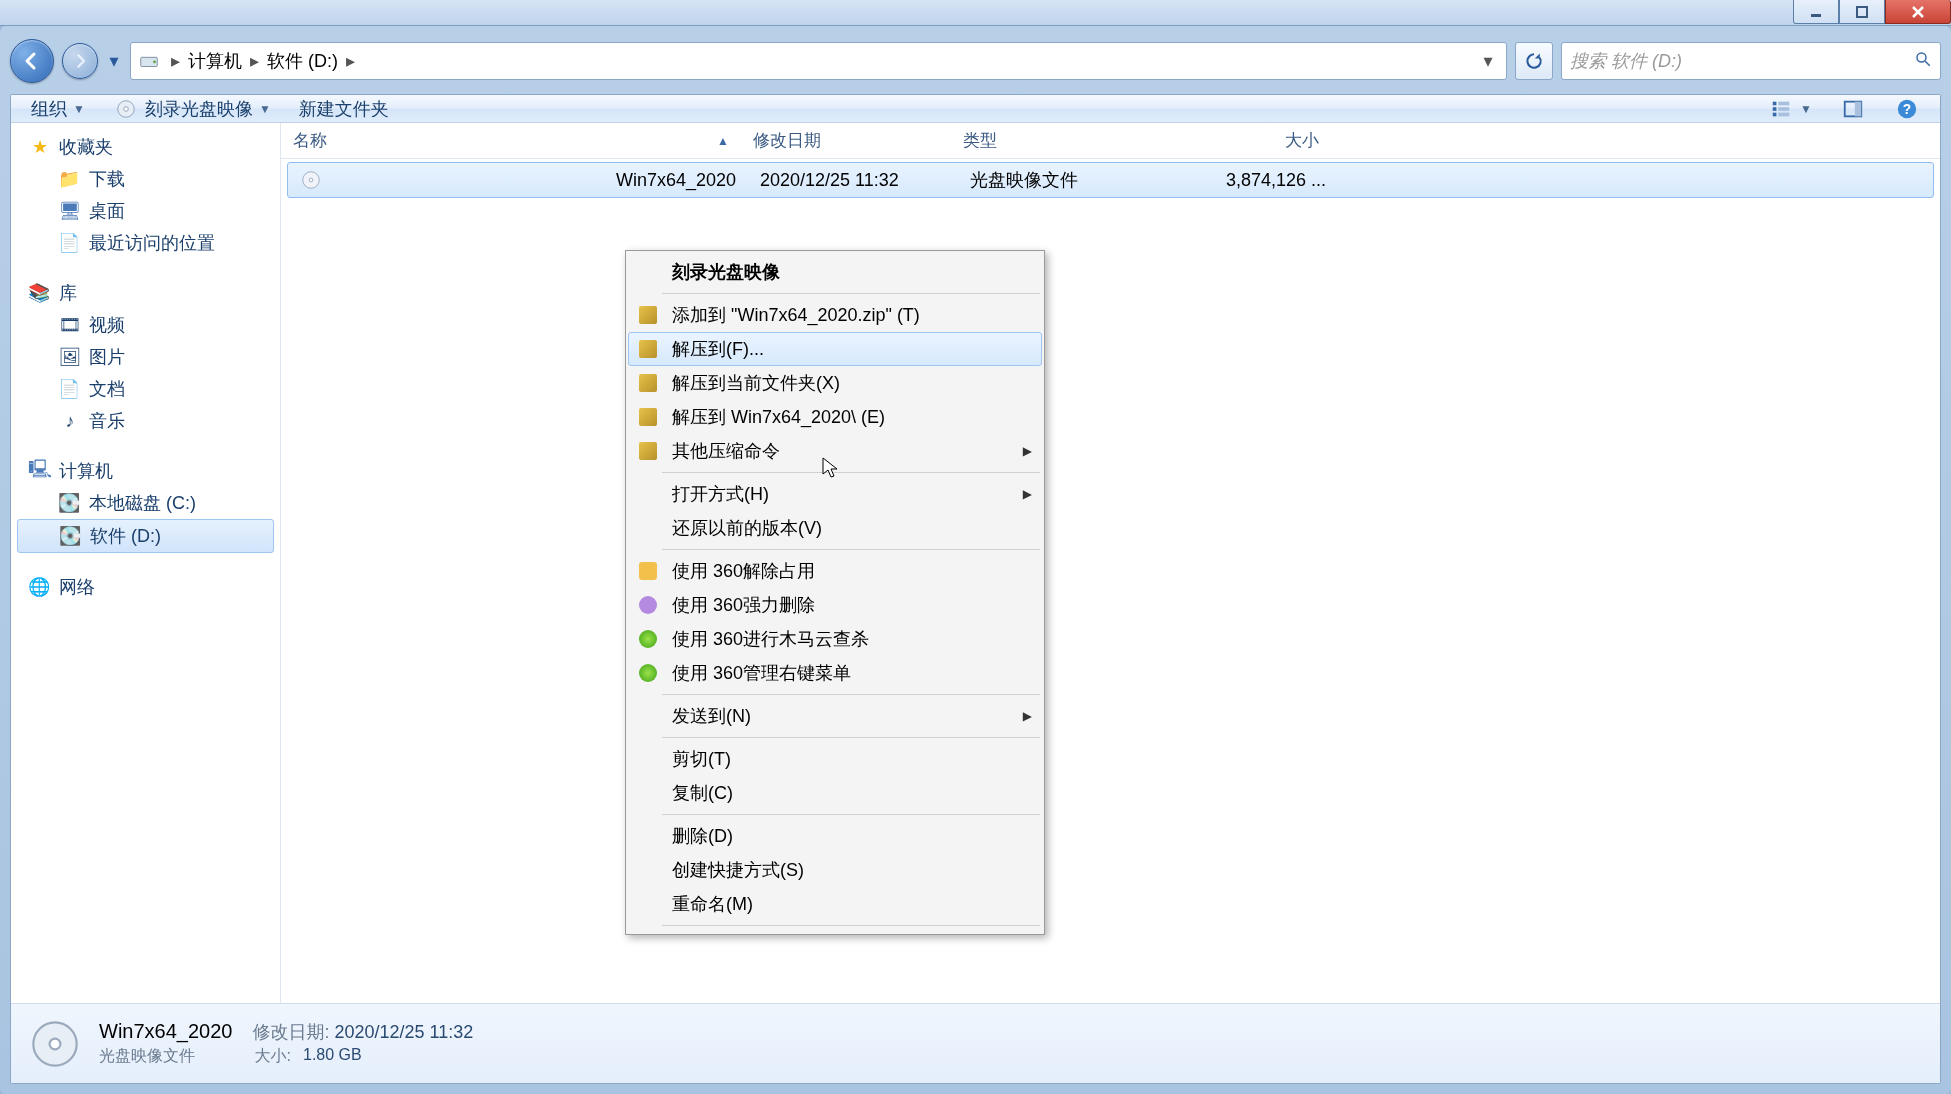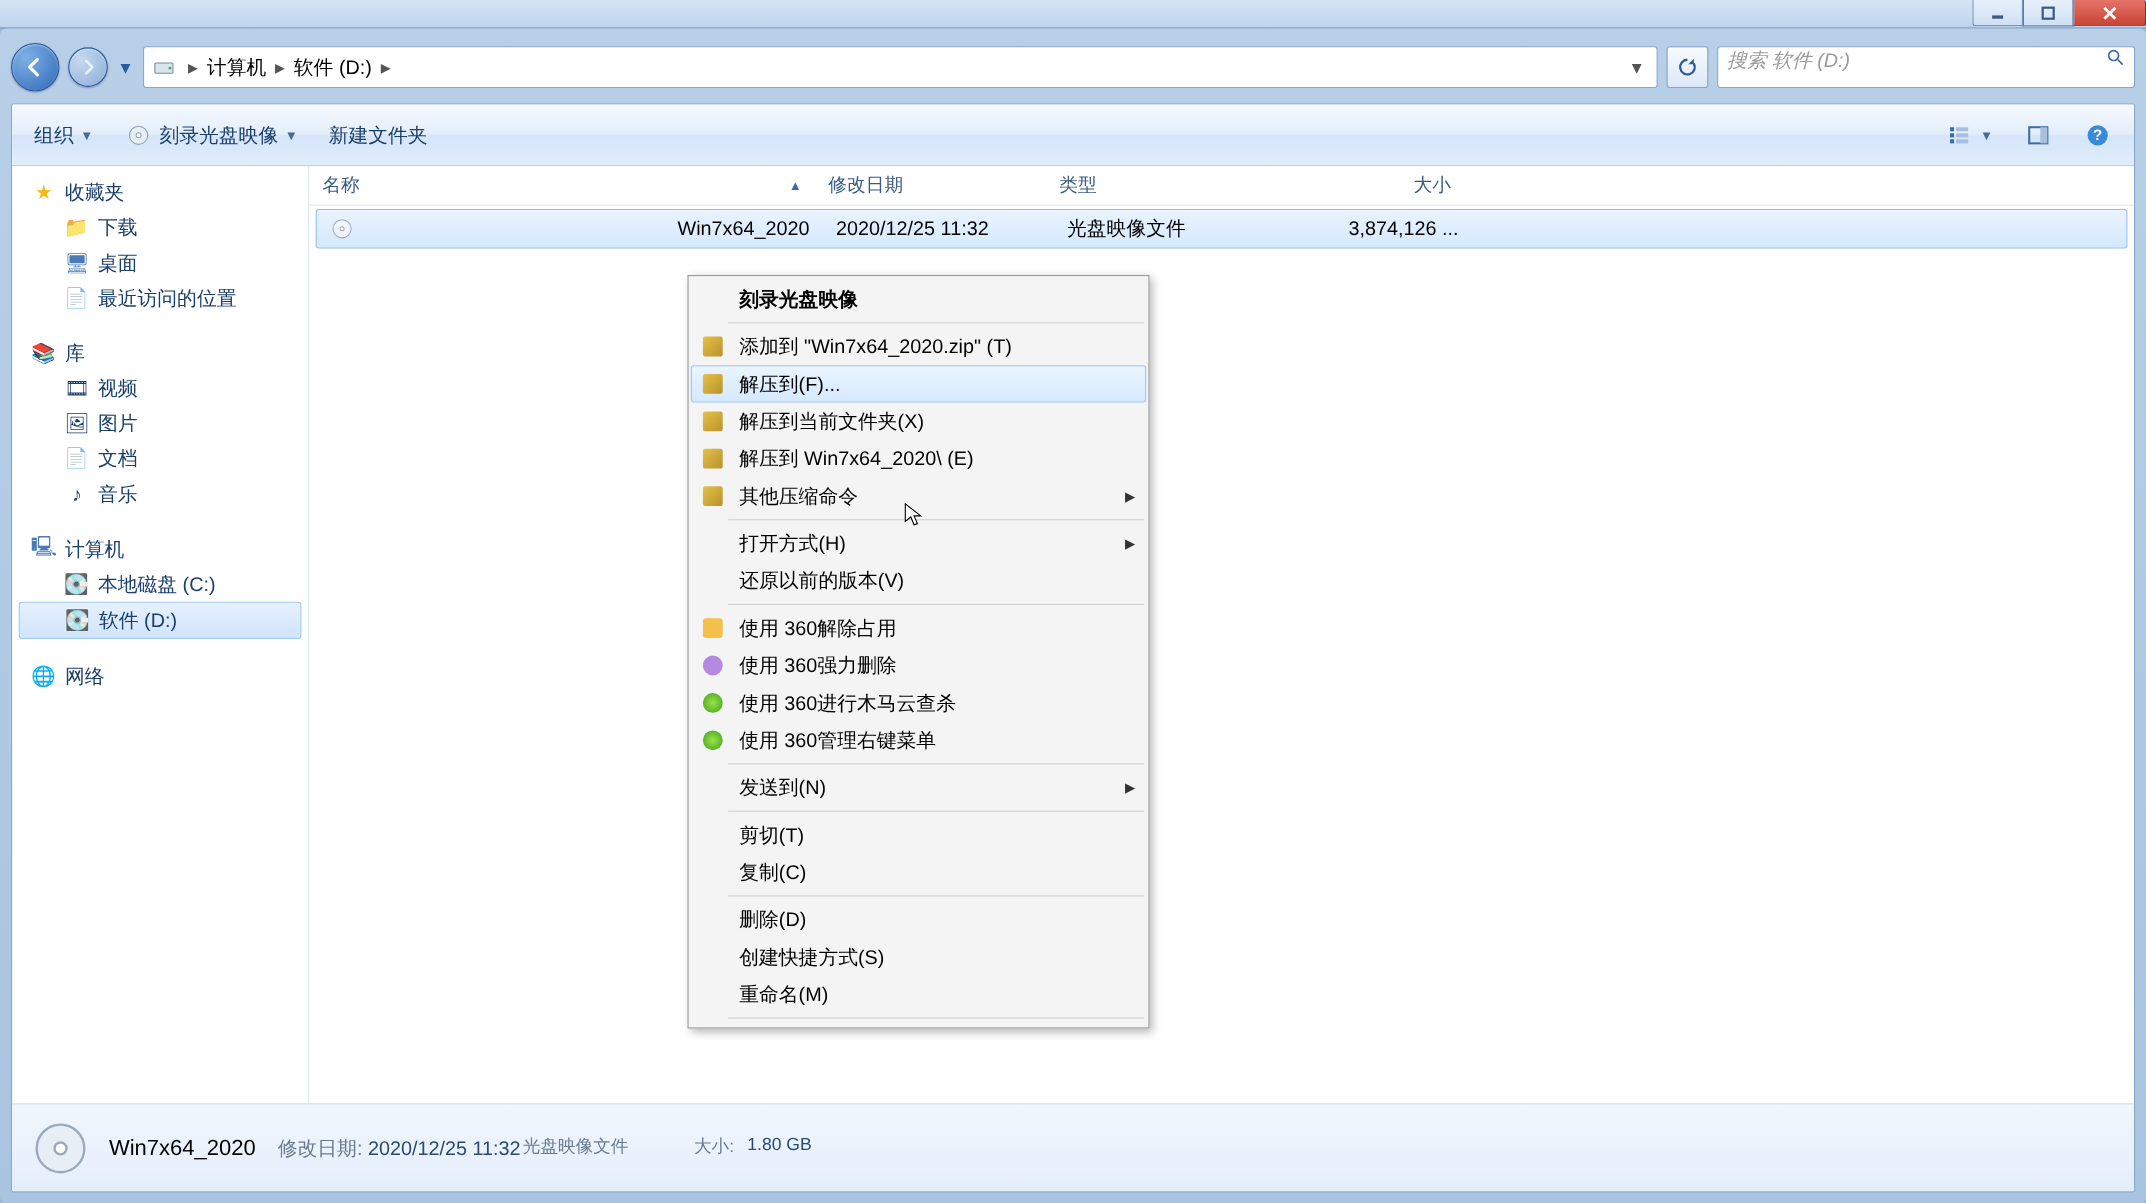--- a/index.html
+++ b/index.html
@@ -22,28 +22,28 @@
   .nav-back, .nav-fwd { width:44px; height:44px; border-radius:50%; background: radial-gradient(circle at 30% 30%, #7fb0e8, #2f69b5); border:1px solid #2a5a9c; display:flex; align-items:center; justify-content:center; color:#fff; box-shadow: inset 0 1px 2px rgba(255,255,255,.5), 0 1px 2px rgba(0,0,0,.3); }
   .nav-fwd { width:36px; height:36px; background: radial-gradient(circle at 30% 30%, #c6d8ee, #8baed8); }
   .nav-drop { width:16px; height:40px; display:flex; align-items:center; justify-content:center; color:#2a5a9c; }
   .addr-box { flex:1; height:38px; background:#fff; border:1px solid #8aa7c8; border-radius:3px; display:flex; align-items:center; padding:0 6px; }
   .addr-icon { width:24px; height:24px; margin-right:6px; display:flex; align-items:center; justify-content:center; }
   .addr-crumb { padding:0 4px; color:#000; }
   .addr-sep { padding:0 4px; color:#555; }
   .addr-spacer { flex:1; }
   .addr-drop { width:24px; text-align:center; color:#555; }
   .refresh-btn { width:38px; height:38px; background:linear-gradient(to bottom,#f7fbff,#dde9f7); border:1px solid #8aa7c8; border-radius:3px; display:flex; align-items:center; justify-content:center; color:#2a5a9c; font-weight:bold; }
-  .search-box { width:380px; height:38px; background:#fff; border:1px solid #8aa7c8; border-radius:3px; display:flex; padding:0 8px; color:#9a9a9a; font-style:italic; }
+  .search-box { width:380px; height:38px; background:#fff; border:1px solid #8aa7c8; border-radius:3px; display:flex; align-items:center; padding:0 8px; color:#9a9a9a; font-style:italic; }
   .search-box .mag { margin-left:auto; color:#3a6aa8; }
 
   
   .inner { flex:1; background:#fff; border:1px solid #8aa7c8; border-radius:2px; display:flex; flex-direction:column; overflow:hidden; }
 
   
-  .toolbar { height:56px; background:linear-gradient(to bottom,#f5f9fe,#e4eefb 48%,#d5e5f8 52%,#e0edfb); border-bottom:1px solid #bcd0e8; display:flex; align-items:center; padding:0 10px; gap:8px; color:#1a3f6b; }
+  .toolbar { height:28px; background:linear-gradient(to bottom,#f5f9fe,#e4eefb 48%,#d5e5f8 52%,#e0edfb); border-bottom:1px solid #bcd0e8; display:flex; align-items:center; padding:0 10px; gap:8px; color:#1a3f6b; }
   .tb-btn { padding:4px 10px; display:flex; align-items:center; gap:6px; border-radius:3px; }
   .tb-drop { font-size:12px; color:#4a6a92; }
   .tb-spacer { flex:1; }
   .tb-icon { width:26px; height:26px; display:flex; align-items:center; justify-content:center; }
 
   
   .split { flex:1; display:flex; overflow:hidden; }
   .sidebar { width:270px; border-right:1px solid #e0e6ee; padding:8px 0; overflow:auto; }
   .sb-group { margin-bottom:18px; }
   .sb-head, .sb-item { display:flex; align-items:center; gap:8px; padding:4px 12px 4px 30px; color:#1a3f6b; white-space:nowrap; }
@@ -72,21 +72,21 @@
   .ctx-item.bold { font-weight:bold; }
   .ctx-item.hover { background:linear-gradient(to bottom,#eaf4ff,#d6e9fd); border:1px solid #9ec5f0; border-radius:3px; padding:4px 9px 4px 7px; }
   .ctx-ico { width:24px; height:24px; display:flex; align-items:center; justify-content:center; flex-shrink:0; }
   .ctx-ico.blank { width:24px; }
   .ctx-sep { height:1px; background:#d0d0d0; margin:4px 2px 4px 34px; }
   .ctx-arrow { margin-left:auto; font-size:12px; color:#333; }
 
   
   .details { height:80px; border-top:1px solid #d0dcec; background:linear-gradient(to bottom,#f0f6fd,#e4eefb); display:flex; align-items:center; padding:8px 16px; gap:16px; color:#3a5a82; }
   .details-ico { width:56px; height:56px; display:flex; align-items:center; justify-content:center; }
-  .details-text { display:flex; gap:2px; }
+  .details-text { display:flex; flex-direction:column; gap:2px; }
   .details-name { font-size:20px; color:#000; }
   .details-row { display:flex; gap:12px; font-size:16px; }
   .details-label { color:#6a7a8e; }
   .details-val { color:#2a4a72; }
 
   
   .ico-star { color:#f5b915; }
   .ico-folder { color:#f3c04b; }
   .ico-monitor { color:#4a7ab8; }
   .ico-drive { color:#7a8a9c; }

